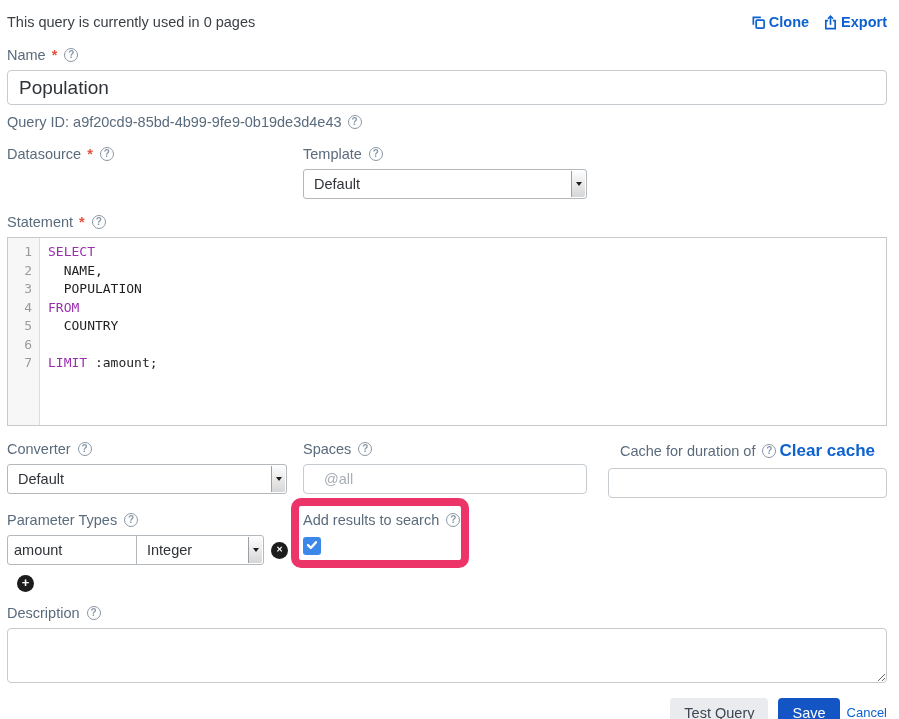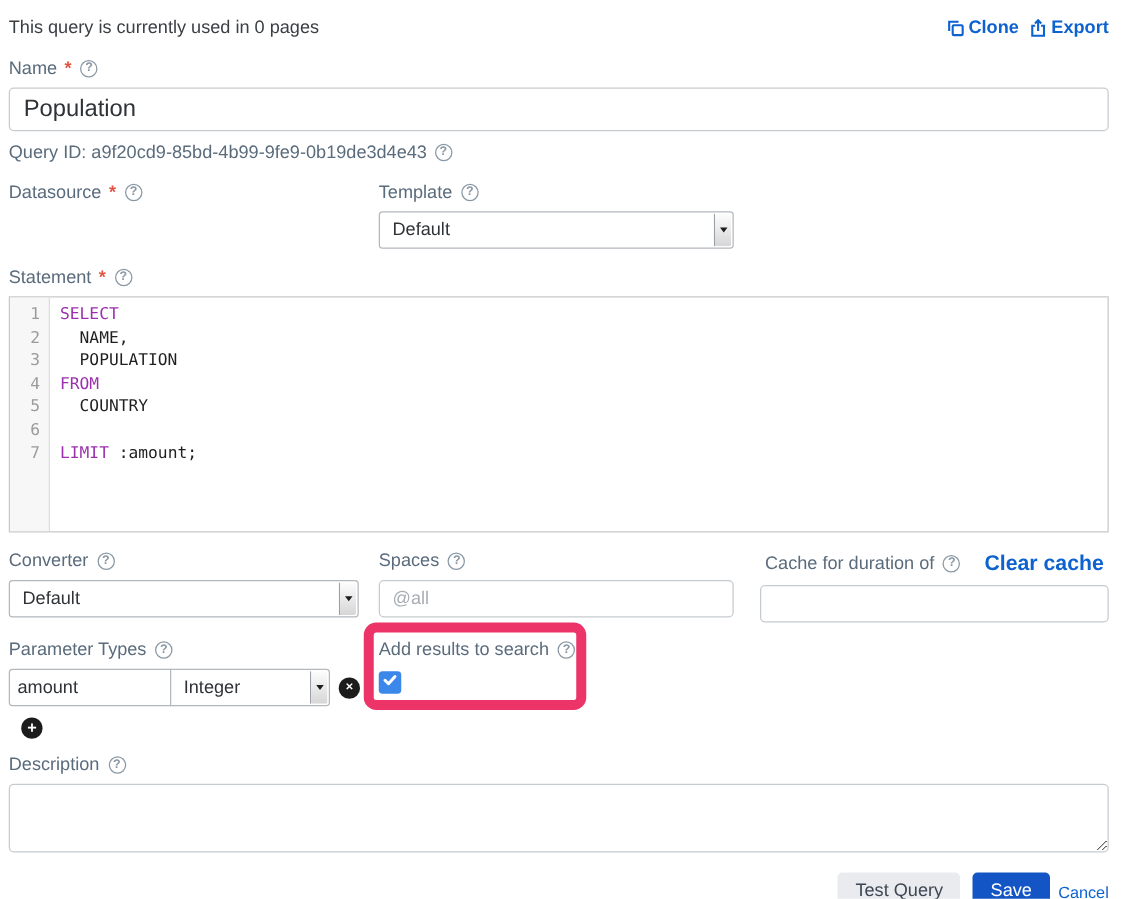--- a/index.html
+++ b/index.html
@@ -7,51 +7,51 @@
     --required-red:#e4533f; --keyword-purple:#9b2fae; --checkbox-blue:#3b88ea;
     --annotation-pink:#ed3468; --input-border:#c6cbd0; --select-border:#b3b8bd;
   }
   *{box-sizing:border-box}
   html,body{margin:0;padding:0;background:#fff;overflow:hidden}
   body{font-family:"Liberation Sans",sans-serif;color:#343a40}
   .page{width:899px;height:719px;padding:6px 12px 0 7px;position:relative}
 
   .top-row{display:flex;justify-content:space-between;align-items:center;margin-top:8px;font-size:14.5px}
   .usage-text{color:#3a3f44}
-  .top-links{display:flex;gap:8px;align-items:flex-start}
+  .top-links{display:flex;gap:14px;align-items:flex-start}
   .link{color:var(--link-blue);font-weight:600;display:inline-flex;align-items:center;gap:3px;cursor:pointer;font-size:14.5px}
   .link svg{display:block}
 
   .field-label{color:var(--label-gray);font-size:14.5px;display:flex;align-items:center;gap:5px;margin:0 0 7px}
   .req{color:var(--required-red);font-weight:700;margin-left:1px}
   .help{width:14px;height:14px;border:1px solid #8a98a5;border-radius:50%;color:#8a98a5;
         font-size:10px;line-height:12px;display:inline-flex;align-items:center;justify-content:center;
         font-weight:700;flex:none;margin-left:2px}
 
   .text-input{width:100%;height:35px;border:1px solid var(--input-border);border-radius:4px;
         padding:0 11px;font-size:19px;color:#2f3337;font-family:inherit;outline:none}
   .input{width:100%;height:30px;border:1px solid var(--input-border);border-radius:4px;
-        padding:0 10px;font-size:14.5px;color:#2f3337;font-family:inherit;outline:none}
+        padding:0 20px;font-size:14.5px;color:#2f3337;font-family:inherit;outline:none}
   .input::placeholder{color:#a9aeb4}
 
   .query-id{color:var(--label-gray);font-size:14.5px;margin:9px 0 16px;display:flex;align-items:center;gap:4px}
 
   .select{height:30px;border:1px solid var(--select-border);border-radius:3px;background:#fff;position:relative;
         display:flex;align-items:center;padding:0 24px 0 10px;font-size:14.5px;color:#2f3337;cursor:pointer}
   .arrow-seg{position:absolute;top:1px;bottom:1px;right:1px;width:14px;
         background:linear-gradient(#fdfdfd,#d6d6d6);border-left:1px solid #9aa0a5;border-radius:0 2px 2px 0;
         display:flex;align-items:center;justify-content:center}
   .tri{width:0;height:0;border-left:3.5px solid transparent;border-right:3.5px solid transparent;border-top:4.5px solid #1c1c1c}
 
   .row2{display:flex;margin-bottom:15px}
   .row3{display:flex;margin-bottom:14px}
   .c1{width:280px;margin-right:16px}
   .c2{width:284px;margin-right:21px}
   .c3{flex:1}
-  .label-split{display:flex;justify-content:space-between;align-items:center;margin:0 4px 7px}
+  .label-split{display:flex;justify-content:space-between;align-items:center;margin:0 12px 7px}
   .label-split .field-label{margin:0}
   .clear-link{color:var(--link-blue);font-weight:600;font-size:17px;cursor:pointer}
 
   .code-editor{border:1px solid #c9c9c9;height:189px;position:relative;background:#fff;
         font-family:"DejaVu Sans Mono",monospace;font-size:13px;line-height:18.5px;
         overflow:hidden;margin-bottom:15px;padding-top:5px;cursor:text}
   .gutter-bg{position:absolute;left:0;top:0;bottom:0;width:32px;background:#f7f7f7;border-right:1px solid #ddd}
   .code-line{display:flex;position:relative}
   .line-no{width:32px;flex:none;text-align:right;padding-right:8px;color:#9b9b9b}
   .line-code{white-space:pre;padding-left:8px;color:#1f1f1f}

